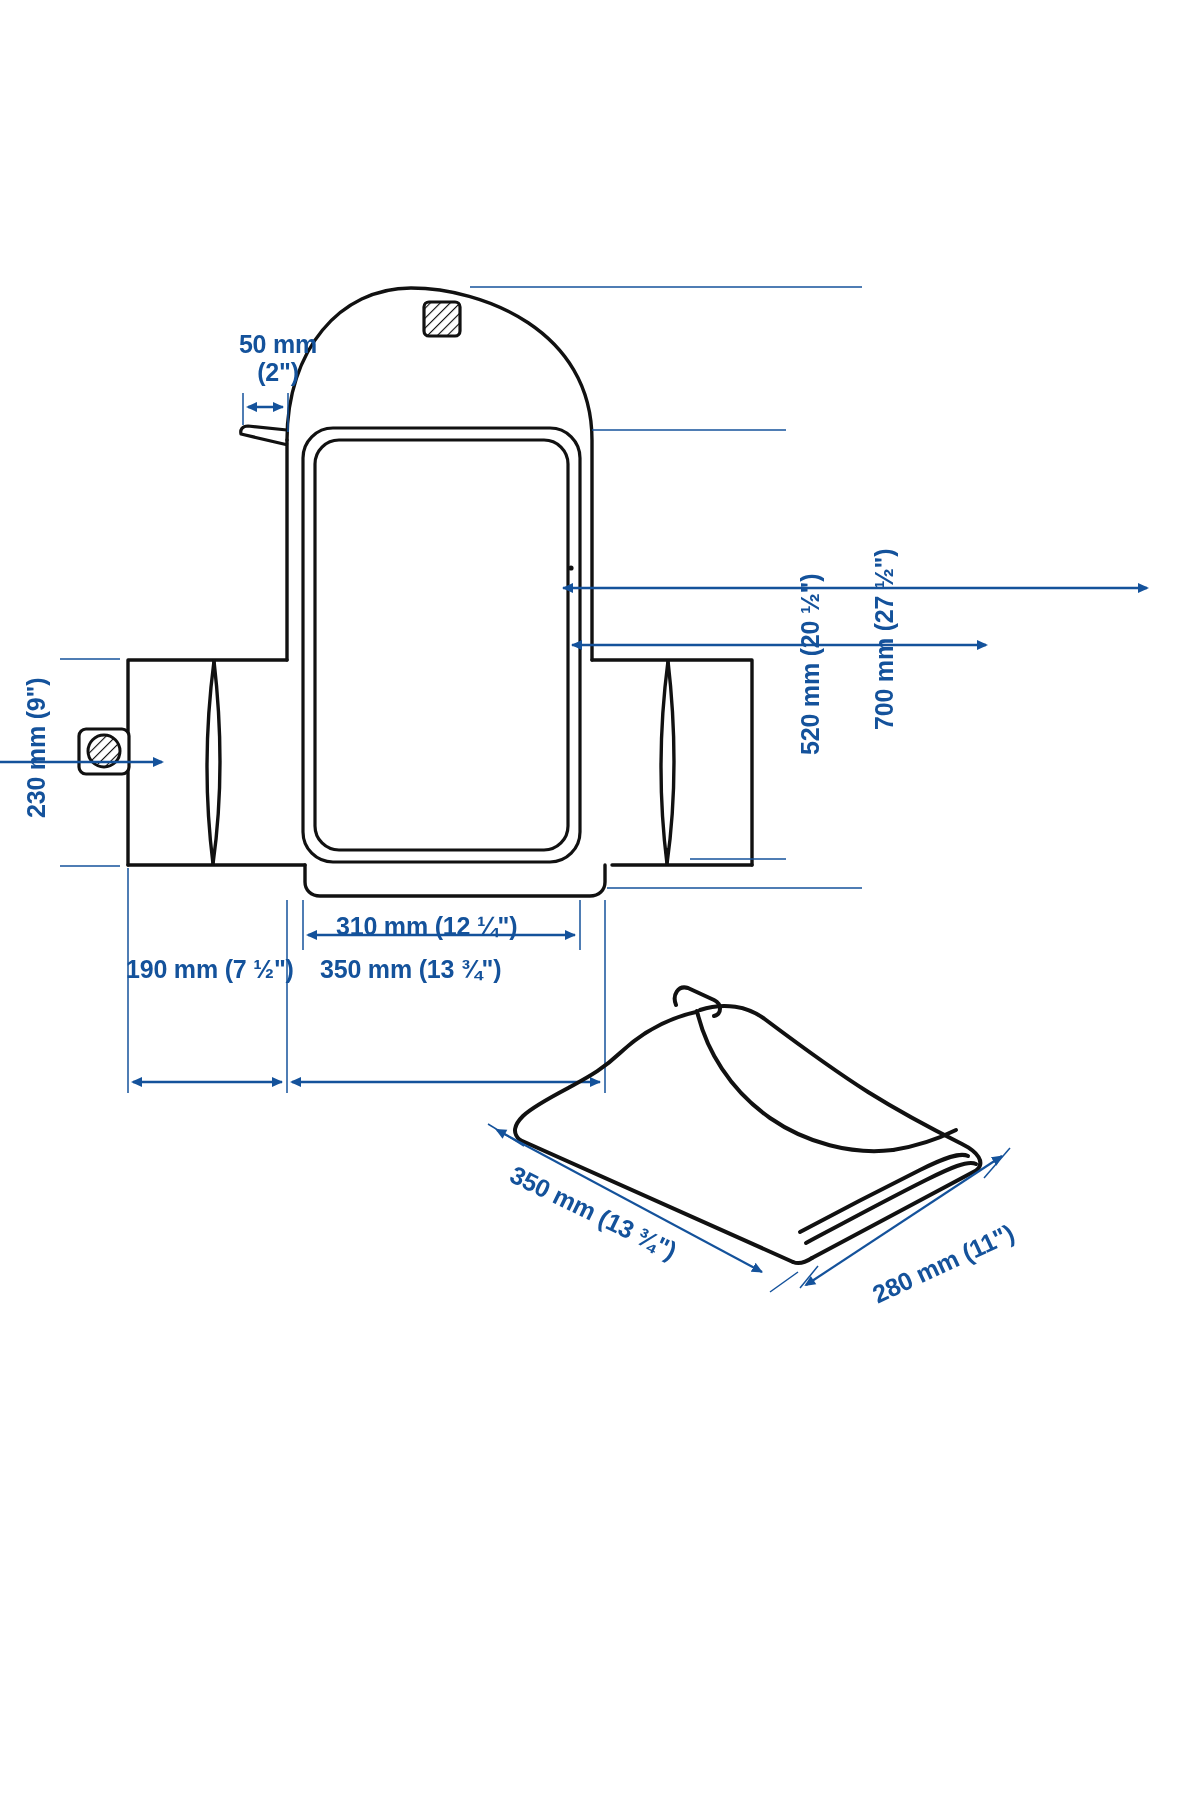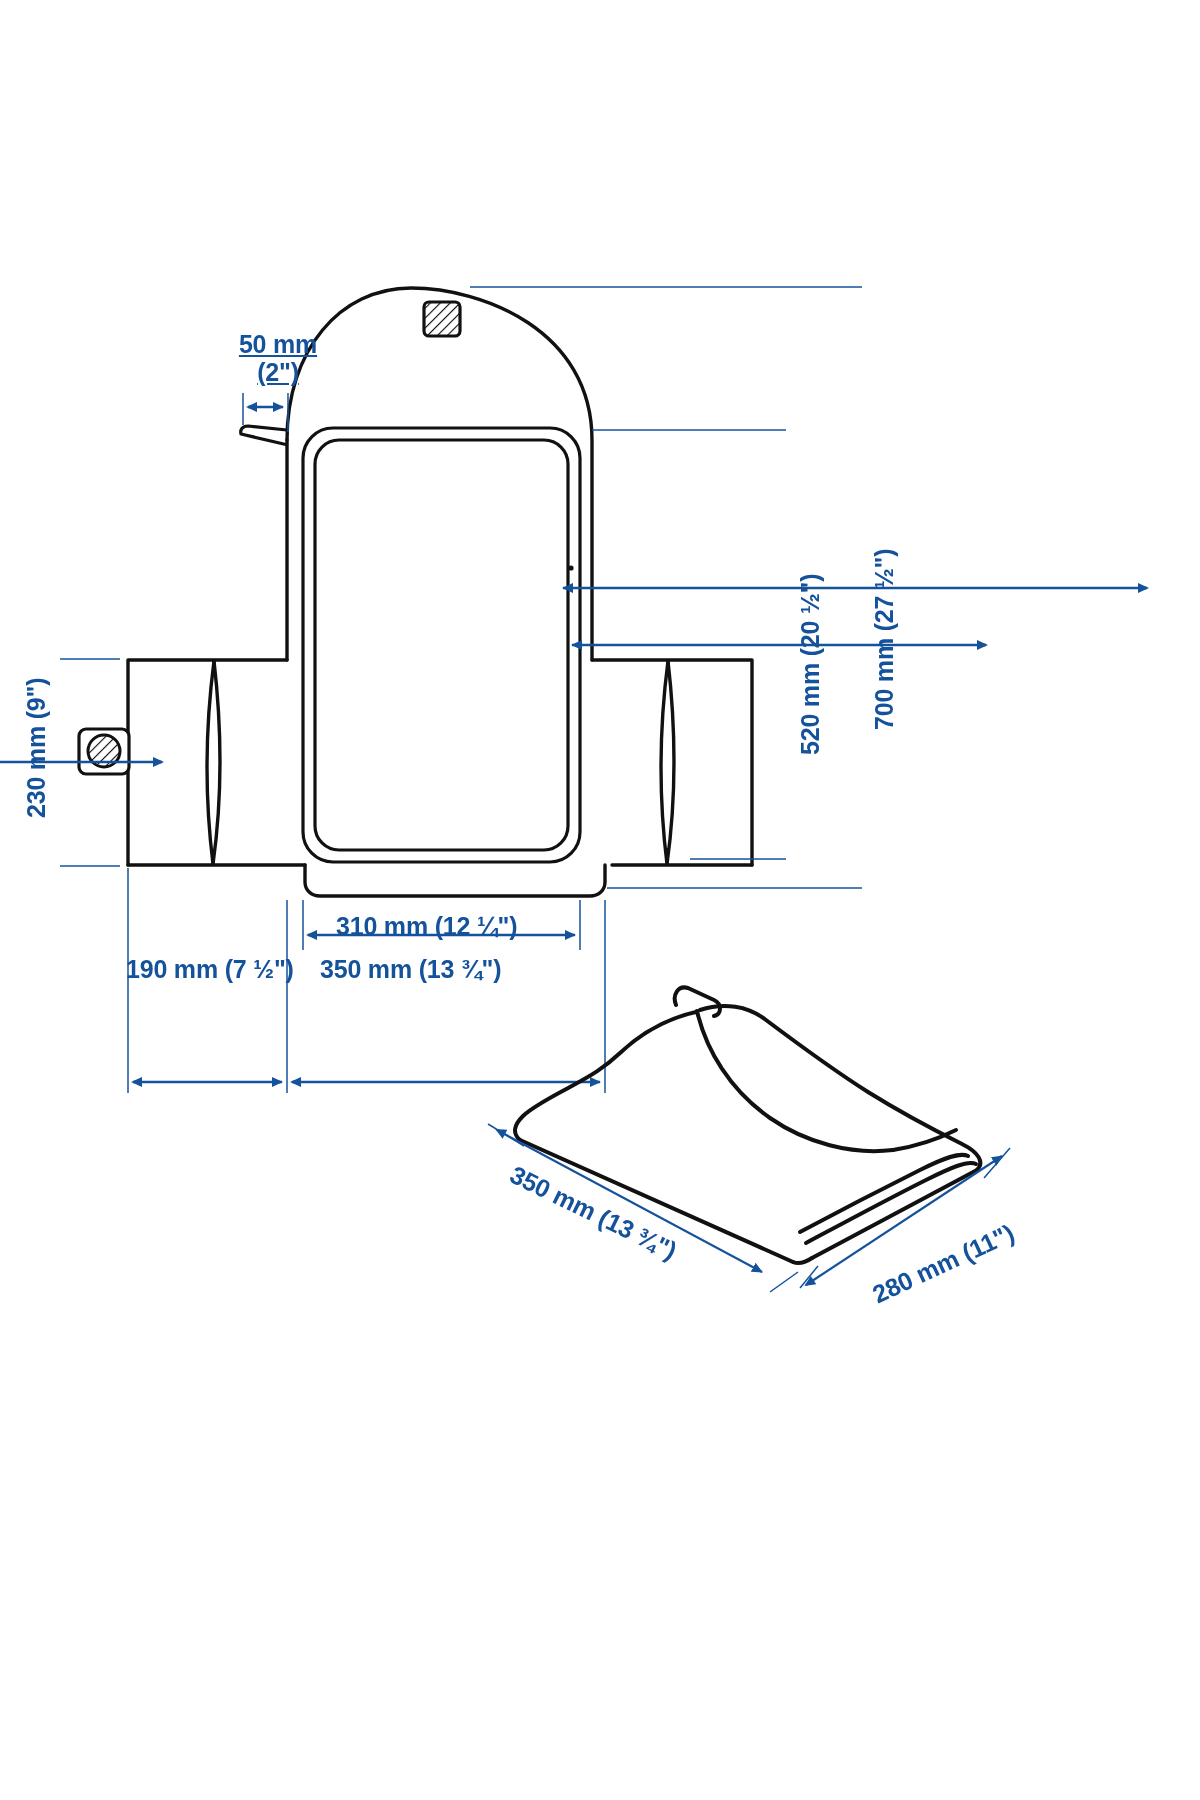--- a/index.html
+++ b/index.html
@@ -33,21 +33,21 @@
     font-family: "Liberation Sans", sans-serif;
     font-weight: bold;
     font-size: 25px;
     letter-spacing: -0.2px;
     white-space: nowrap;
     line-height: 1.12;
   }
   .rot90 { transform: rotate(-90deg); transform-origin: left top; }
   .rot-diag-a { transform: rotate(26deg); transform-origin: left top; }
   .rot-diag-b { transform: rotate(-25deg); transform-origin: left top; }
-  .two-line { text-align: center; text-decoration: underline; }
+  .two-line { text-align: center; }
 </style>
 </head>
 <body>
 
 <div id="stage">
 
   <svg class="drawing" viewBox="0 0 1200 1800">
     <defs>
       <marker id="arrUp" markerWidth="12" markerHeight="12" refX="6" refY="10" orient="auto" markerUnits="userSpaceOnUse">
         <path d="M6,0 L11,11 L1,11 Z" fill="#14529b"></path>

